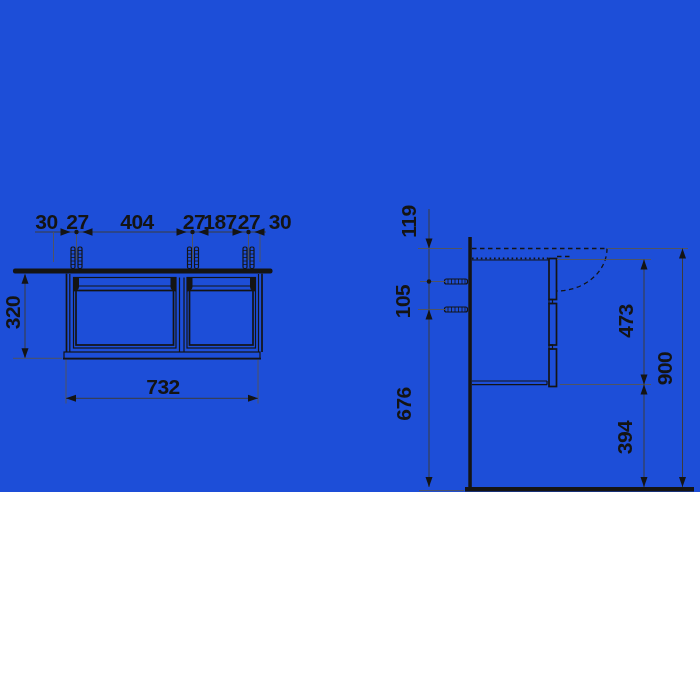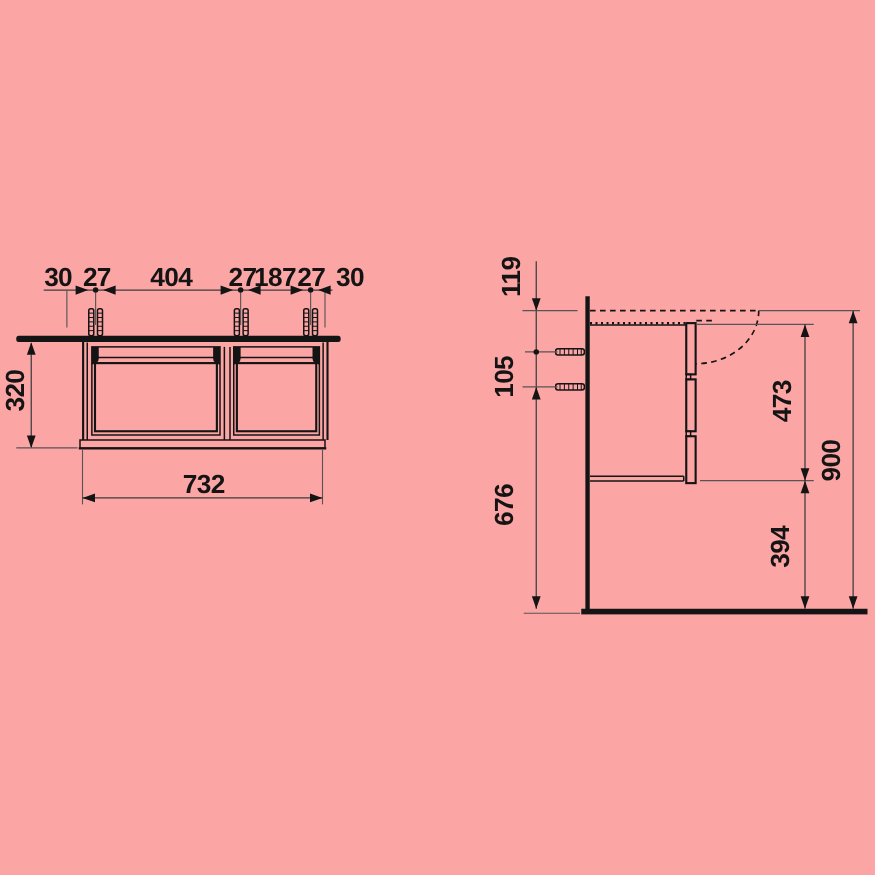--- a/index.html
+++ b/index.html
@@ -1,16 +1,16 @@
 <!DOCTYPE html>
 <html><head>
 <meta charset="utf-8">
 <style>
   html,body{margin:0;padding:0;background:#fff;}
-  .stage{position:relative;width:700px;height:700px;background:#fca5a5;overflow:hidden;
+  .stage{position:relative;width:700px;height:492px;background:#1d4ed8;overflow:hidden;
          font-family:"Liberation Sans","DejaVu Sans",sans-serif;}
   svg{position:absolute;left:0;top:0;}
   text{font-family:"Liberation Sans","DejaVu Sans",sans-serif;
        font-weight:bold;font-size:21px;fill:#141414;letter-spacing:-0.5px;}
   .obj{stroke:#141414;fill:none;stroke-width:1.7;}
   .obj-thin{stroke:#141414;fill:none;stroke-width:1.2;}
   .dim{stroke:#3c3c3c;fill:none;stroke-width:1;}
   .ext{stroke:#555;fill:none;stroke-width:0.9;}
   .arrow{fill:#141414;stroke:none;}
   .blk{fill:#141414;stroke:none;}

